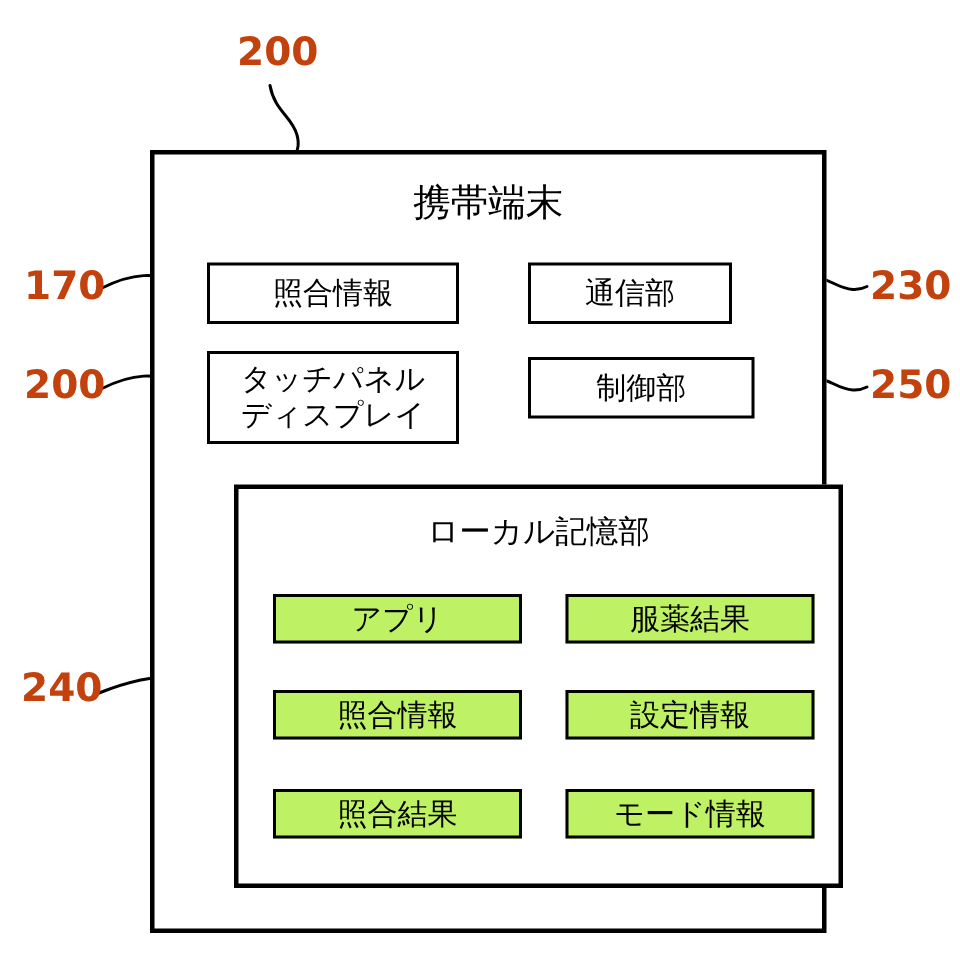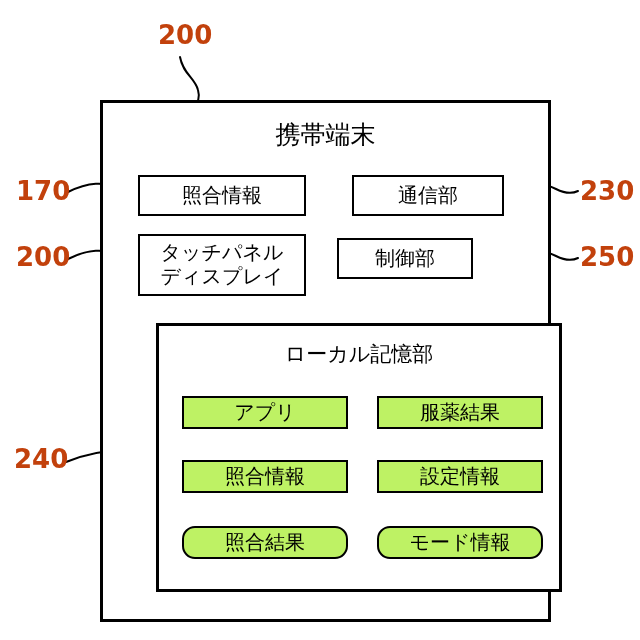--- a/index.html
+++ b/index.html
@@ -81,22 +81,22 @@
     text-align: center;
     font-size: 20px;
     line-height: 1.18;
     font-family: "DejaVu Sans", "Liberation Sans", sans-serif;
     white-space: pre-line;
   }
 
   
   .box-reader   { left: 35px;  top: 72px;  width: 168px; height: 41px; }
   .box-touch    { left: 35px;  top: 131px; width: 168px; height: 62px; }
-  .box-comm     { left: 249px; top: 72px;  width: 152px; height: 41px; text-align: center; }
-  .box-control  { left: 234px; top: 135px; width: 136px; height: 41px; }
+  .box-comm     { left: 249px; top: 72px;  width: 136px; height: 41px; text-align: center; }
+  .box-control  { left: 249px; top: 135px; width: 151px; height: 41px; }
 
   
   .storage-frame {
     position: absolute;
     left: 23px;
     top: 220px;
     width: 406px;
     height: 269px;
     border: 3px solid #000;
     box-sizing: border-box;
@@ -126,21 +126,21 @@
     font-size: 20px;
     line-height: 1.15;
     font-family: "DejaVu Sans", "Liberation Sans", sans-serif;
     width: 166px;
     height: 33px;
   }
   .s-col-l { left: 23px; }
   .s-col-r { left: 218px; }
   .s-row-1 { top: 70px; }
   .s-row-2 { top: 134px; }
-  .s-row-3 { top: 200px; border-radius: 13px; }
+  .s-row-3 { top: 200px; }
 </style>
 </head>
 <body>
 
 <div id="figure">
 
   <svg id="leaders" viewBox="0 0 640 640" width="640" height="640" xmlns="http://www.w3.org/2000/svg">
     <g fill="none" stroke="#000000" stroke-width="2" stroke-linecap="round">
 
       <path d="M 180 57 C 183 74, 195 78, 198 90 C 200 97, 198 99, 198 101"></path>

